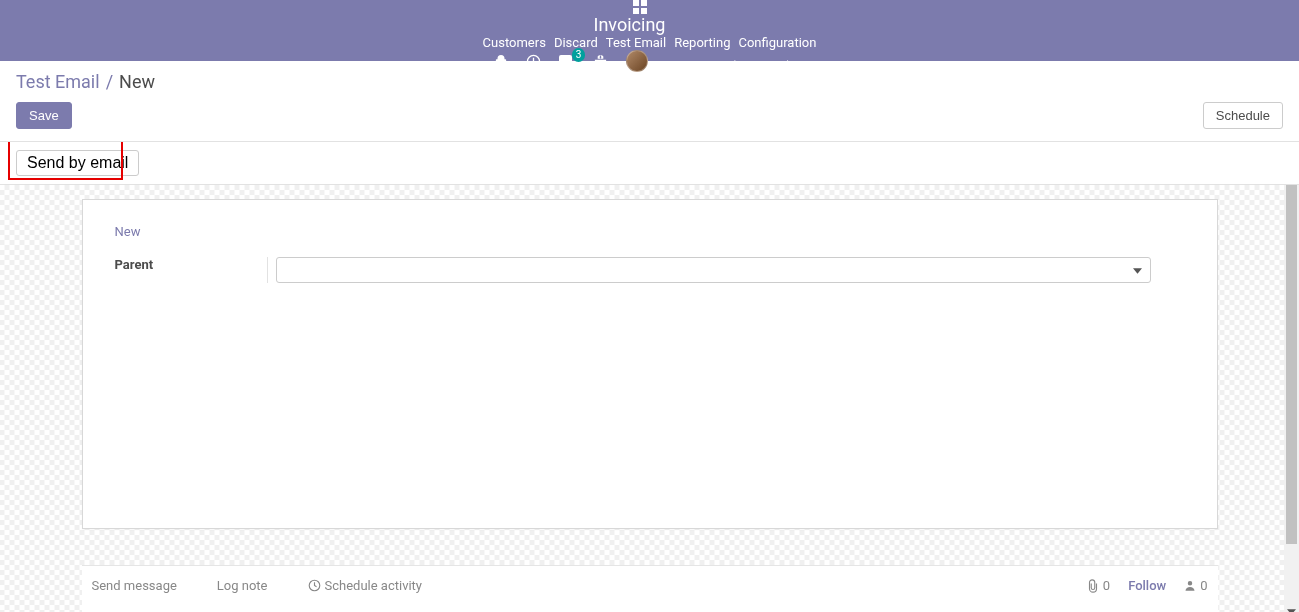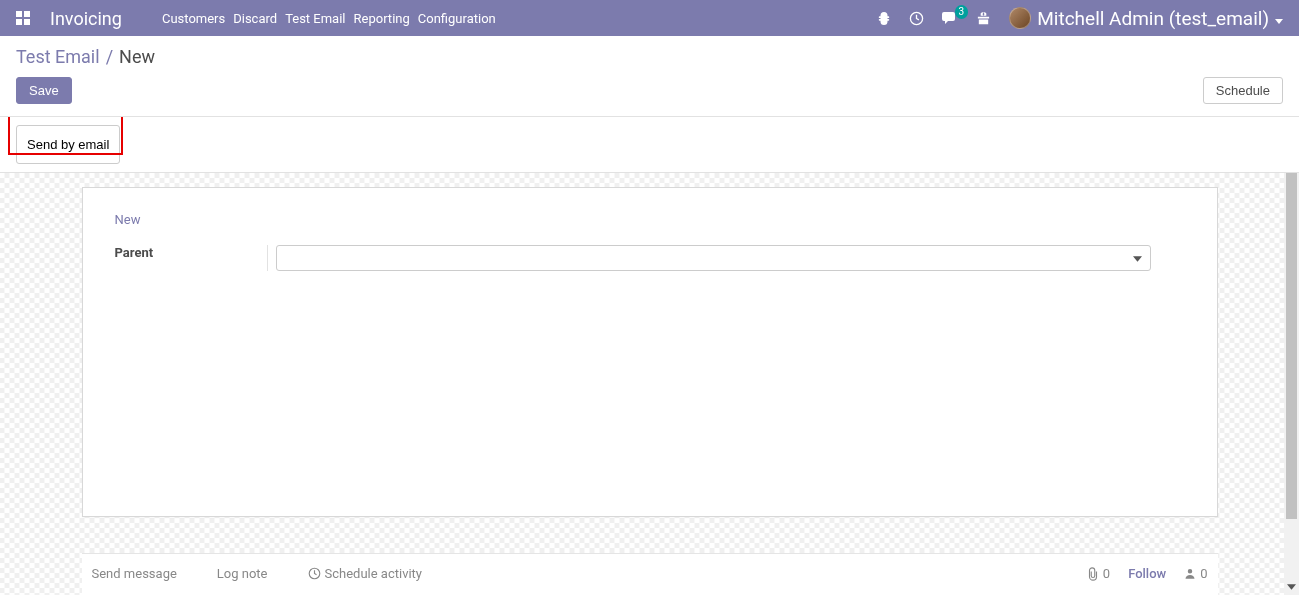--- a/index.html
+++ b/index.html
@@ -1,42 +1,42 @@
 <!DOCTYPE html>
 <html><head>
 <meta charset="utf-8">
 <style>
   * { box-sizing: border-box; margin: 0; padding: 0; }
   body { font-family: -apple-system, BlinkMacSystemFont, "Segoe UI", Roboto, "Helvetica Neue", Arial, sans-serif; font-size: 13px; color: #4c4c4c; background: #fff; width: 1299px; height: 612px; overflow: hidden; position: relative; }
   
-  .navbar { background: #7c7bad; height: 36px; display: flex; align-items: center; padding: 0 16px; color: #fff; }
+  .navbar { background: #7c7bad; height: 61px; display: flex; align-items: center; padding: 0 16px; color: #fff; flex-direction: column; }
   .apps-icon { margin-right: 20px; cursor: pointer; display:flex; align-items:center;}
   .brand { font-size: 18px; font-weight: 400; margin-right: 40px; }
   .nav-menu { display: flex; gap: 8px; flex: 1; }
   .nav-item { color: #fff; cursor: pointer; font-size: 13px; }
   .nav-right { display: flex; align-items: center; gap: 18px; }
   .nav-icon { cursor: pointer; display:flex; align-items:center; position:relative;}
   .badge { position: absolute; top: -6px; right: -10px; background: #00a09d; color: #fff; border-radius: 8px; font-size: 10px; padding: 1px 4px; line-height:1.2;}
   .avatar { width: 22px; height: 22px; border-radius: 50%; background: linear-gradient(135deg,#b08968,#6b4423); display:inline-block; margin-right:6px; border:1px solid rgba(255,255,255,0.3);}
-  .user { display:flex; align-items:flex-start; cursor:pointer; font-size:19px;}
+  .user { display:flex; align-items:flex-end; cursor:pointer; font-size:11px;font-weight:bold;}
   .caret-down { margin-left: 6px; }
 
   .control-panel { padding: 10px 16px 12px 16px; border-bottom: 1px solid #e2e2e2; }
   .breadcrumb { font-size: 18px; margin-bottom: 10px; display:flex; align-items:center; gap:6px;}
   .breadcrumb .bc-link { color: #7c7bad; cursor:pointer;}
   .breadcrumb .bc-sep { color: #7c7bad; }
   .breadcrumb .bc-current { color: #4c4c4c; }
   .cp-buttons { display:flex; gap:6px;justify-content:space-between; }
   .btn { padding: 5px 12px; border-radius: 3px; font-size: 13px; cursor: pointer; border:1px solid; }
   .btn-primary { background: #7c7bad; color: #fff; border-color:#7c7bad;}
   .btn-secondary { background: #fff; color: #4c4c4c; border-color:#ccc;}
   
   .content-wrap { position: relative; height: calc(612px - 44px - 90px); overflow-y: scroll; }
   .statusbar { padding: 8px 16px; border-bottom: 1px solid #e2e2e2; background:#fff; position:relative; z-index:2;}
-  .send-email-btn { padding: 11px 10px; border:1px solid #ccc; background:#fff; border-radius:3px; cursor:pointer; font-size:13px;}
+  .send-email-btn { padding: 3px 10px; border:1px solid #ccc; background:#fff; border-radius:3px; cursor:pointer; font-size:16px;}
   .highlight-box { position:absolute; border: 2px solid #e60000; pointer-events:none; z-index:3;}
   
   .form-area { background: repeating-conic-gradient(#f0f0f0 0% 25%, #fff 0% 50%) 50% / 10px 10px; padding: 14px 0 0 0; min-height: 440px;}
   .form-sheet { background: #fff; border: 1px solid #d8d8d8; margin: 0 auto; width: 1136px; min-height: 330px; padding: 24px 32px; box-shadow: 0 1px 2px rgba(0,0,0,0.03);}
   .record-title { color: #7c7bad; font-size: 13px; margin-bottom: 18px; display:block;}
   .form-row { display:flex; align-items:flex-start; gap: 0; margin-bottom: 10px;}
   .form-label { width: 152px; font-weight: 700; color:#4c4c4c; font-size:13px;}
   .form-field-wrap { flex:0 0 884px; border-left: 1px solid #e2e2e2; padding-left: 8px;}
   .combo { width: 100%; height: 26px; border: 1px solid #ccc; border-radius: 3px; background:#fff; position:relative; cursor:pointer;}
   .combo-caret { position:absolute; right:8px; top:5px; color:#666;}

